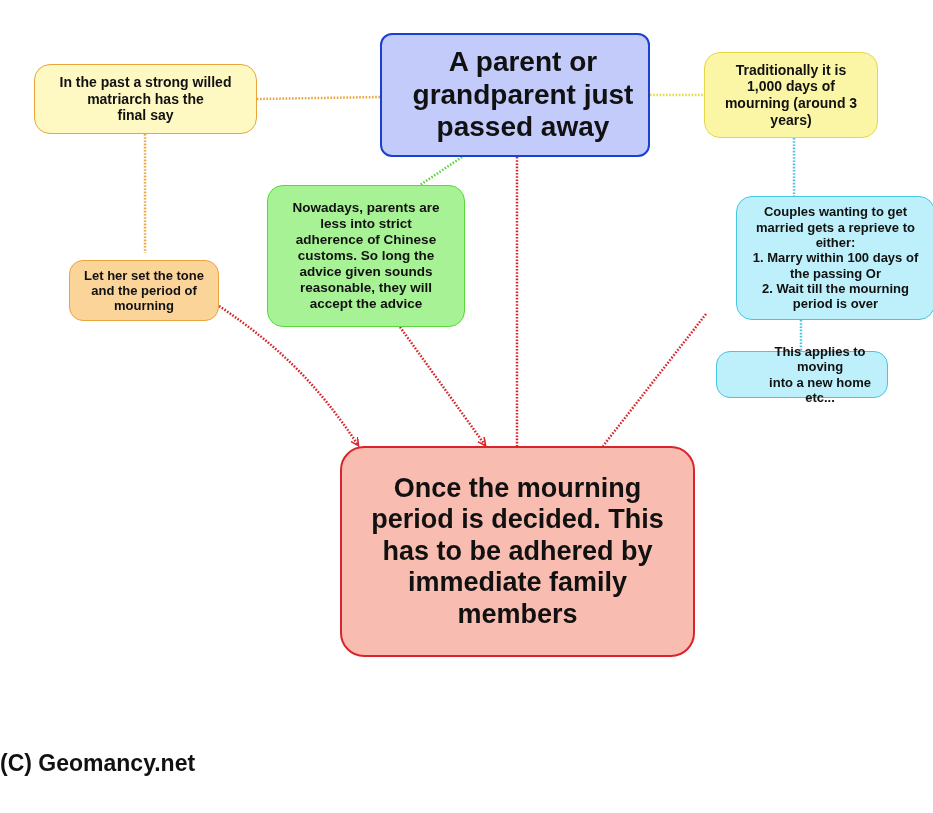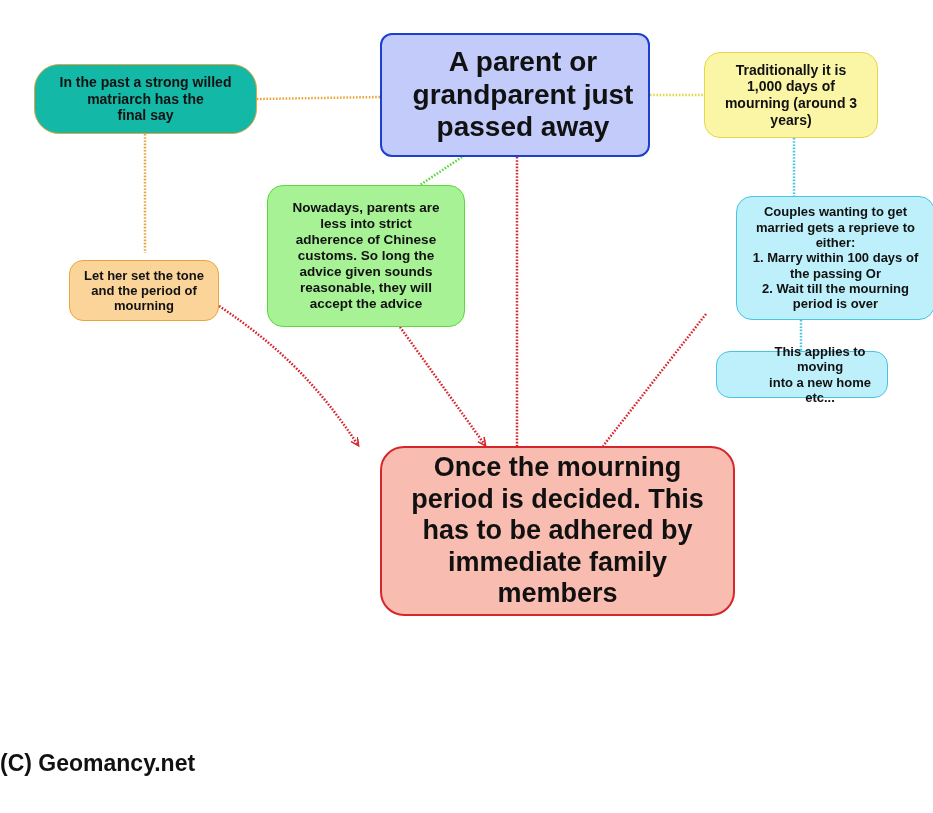--- a/index.html
+++ b/index.html
@@ -3,34 +3,34 @@
   <meta charset="utf-8">
   <style>
     html, body { margin: 0; padding: 0; background: #ffffff; }
     body { width: 933px; height: 813px; position: relative; overflow: hidden;
            font-family: "Liberation Sans", sans-serif; font-weight: bold; color: #111; }
     #links { position: absolute; left: 0; top: 0; width: 933px; height: 813px; }
     .node { position: absolute; box-sizing: border-box; display: flex; align-items: center;
             justify-content: center; text-align: center; white-space: pre-line; line-height: 1.18; }
     .n-root { left: 380px; top: 33px; width: 270px; height: 124px; background: #c2cbfa;
               border: 2.5px solid #1d3fd0; border-radius: 12px; font-size: 28px; line-height: 1.16; padding-left: 16px; }
-    .n-past { left: 34px; top: 64px; width: 223px; height: 70px; background: #14b8a6;
-              border: 1.5px solid #e9a53b; border-radius: 25px; font-size: 14px; }
+    .n-past { left: 34px; top: 64px; width: 223px; height: 70px; background: #fef9c3;
+              border: 1.5px solid #e9a53b; border-radius: 16px; font-size: 14px; }
     .n-tone { left: 69px; top: 260px; width: 150px; height: 61px; background: #fbd49a;
               border: 1.5px solid #e9a53b; border-radius: 14px; font-size: 13px; }
     .n-now { left: 267px; top: 185px; width: 198px; height: 142px; background: #a8f296;
              border: 1.5px solid #5ad83c; border-radius: 16px; font-size: 13.5px; }
     .n-trad { left: 704px; top: 52px; width: 174px; height: 86px; background: #fbf6a6;
               border: 1.5px solid #e4d84a; border-radius: 16px; font-size: 14px; }
     .n-couples { left: 736px; top: 196px; width: 199px; height: 124px; background: #bdf0fa;
                  border: 1.5px solid #45c6e2; border-radius: 16px; font-size: 13px; }
     .n-moving { left: 716px; top: 351px; width: 172px; height: 47px; background: #bdf0fa;
                 border: 1.5px solid #45c6e2; border-radius: 14px; font-size: 13px; padding-left: 36px; }
-    .n-main { left: 340px; top: 446px; width: 355px; height: 170px; background: #f9bcb0;
-              border: 2px solid #d7262b; border-radius: 24px; font-size: 27px; line-height: 1.17; margin-left: 40px; }
+    .n-main { left: 340px; top: 446px; width: 355px; height: 211px; background: #f9bcb0;
+              border: 2px solid #d7262b; border-radius: 24px; font-size: 27px; line-height: 1.17; }
     .footer { position: absolute; left: 0; width: 100%; top: 750px; text-align: left; font-size: 23px; }
   </style>
 </head>
 <body>
 
 <svg id="links" xmlns="http://www.w3.org/2000/svg">
   <defs>
     <marker id="arrow-red" markerWidth="10" markerHeight="10" refX="7" refY="4" orient="auto" markerUnits="userSpaceOnUse">
       <path d="M0,0 L8,4 L0,8" fill="none" stroke="#d7262b" stroke-width="1.6"></path>
     </marker>

